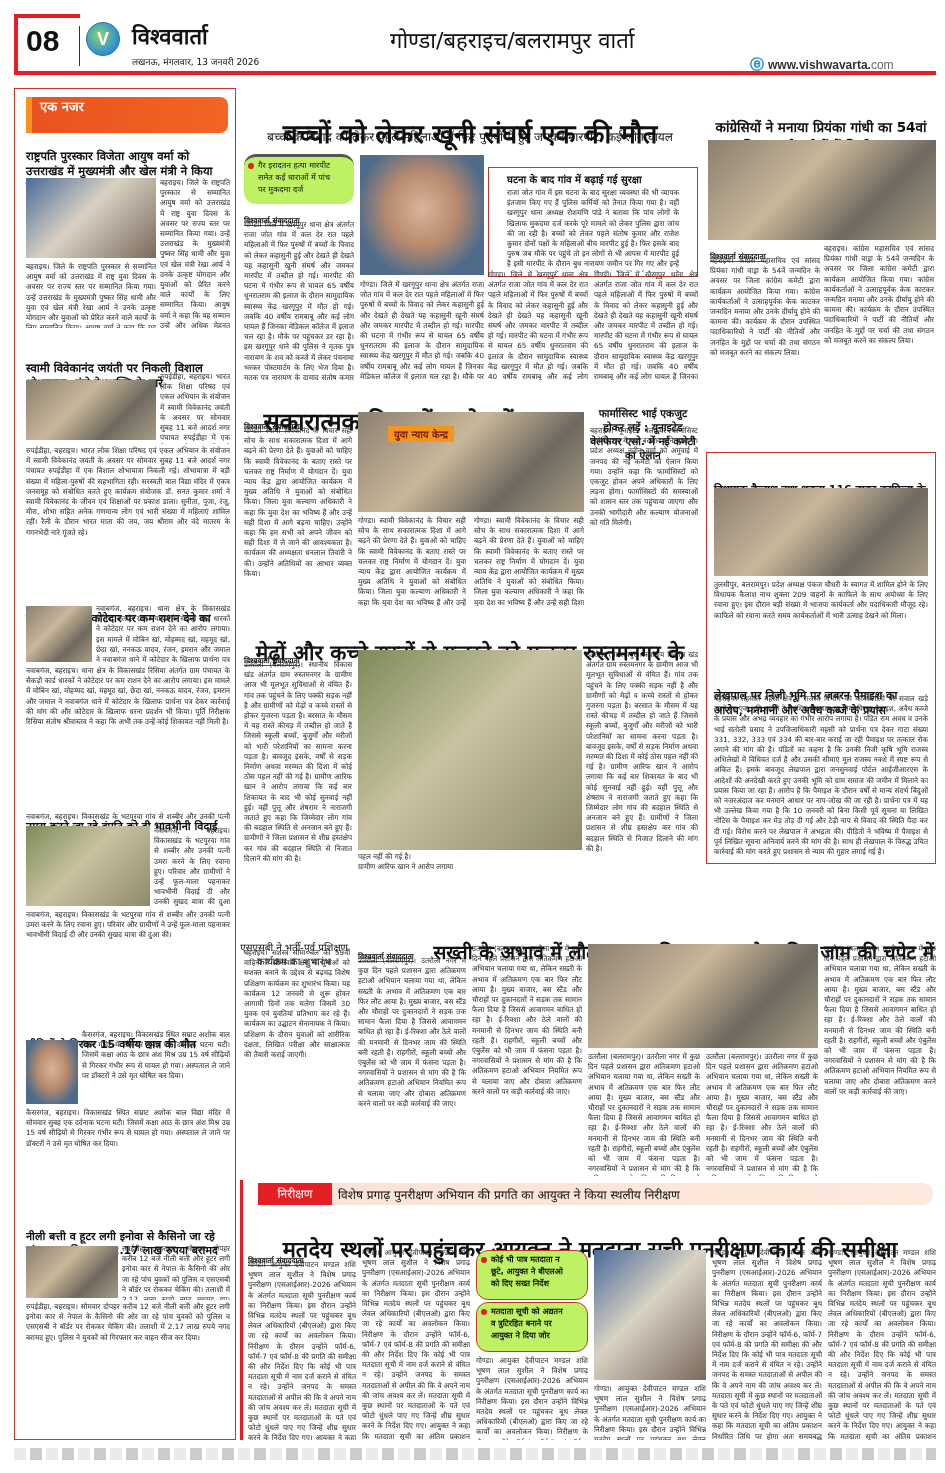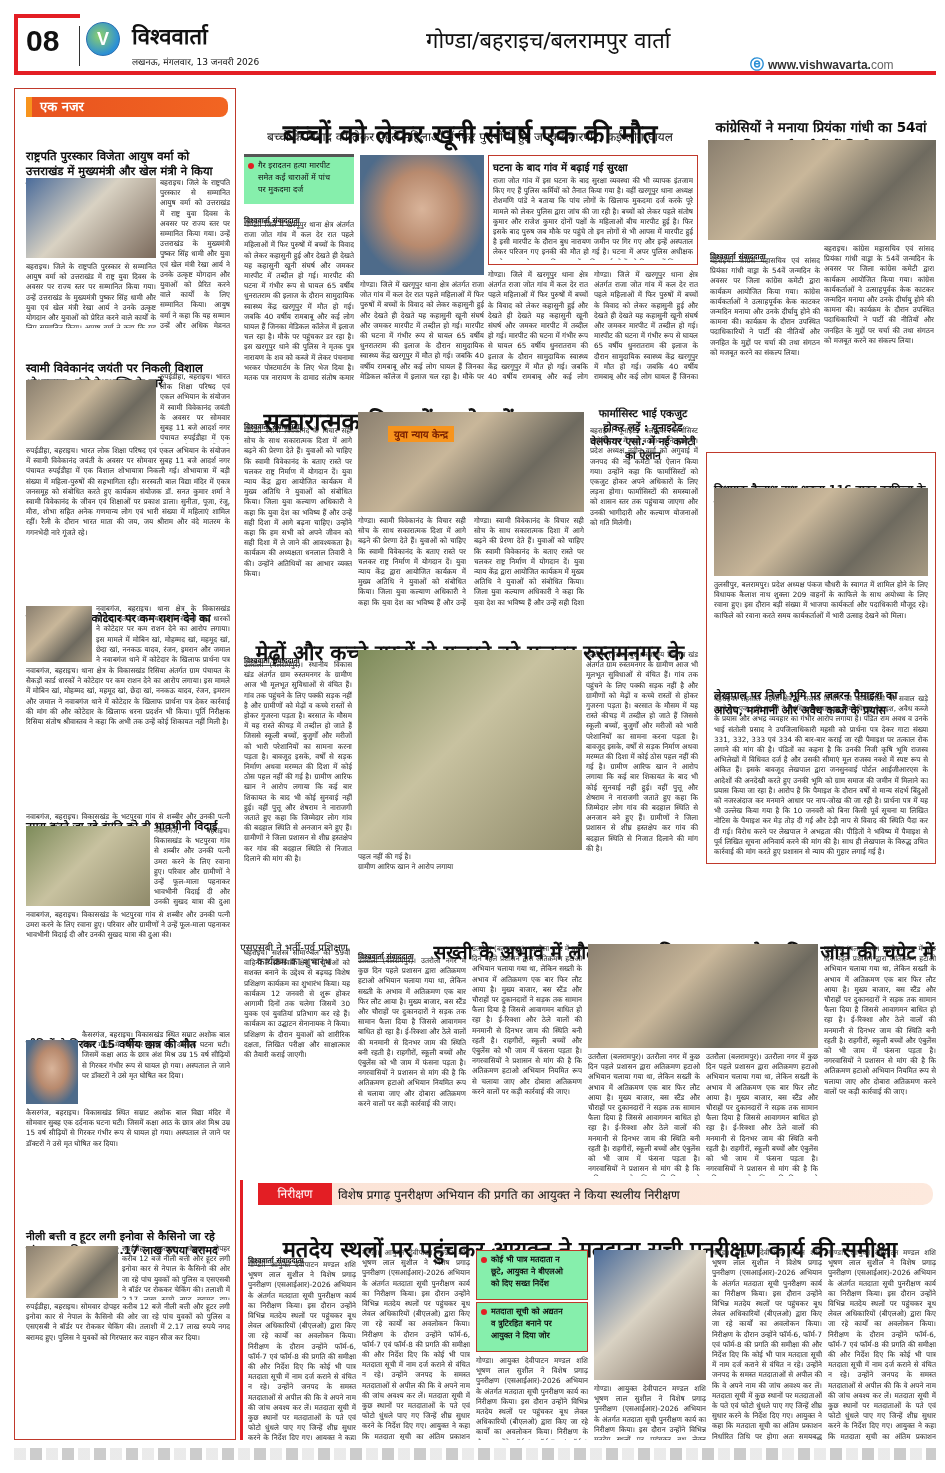--- a/index.html
+++ b/index.html
@@ -5,34 +5,34 @@
   * { box-sizing: border-box; margin: 0; padding: 0; }
   body { width: 945px; height: 1473px; background: #fff; font-family: "DejaVu Sans", sans-serif; color: #111; position: relative; overflow: hidden; }
   .abs { position: absolute; }
   .mast-redbox { left: 14px; top: 14px; width: 66px; height: 60px; border-left: 4px solid #e31e24; border-top: 4px solid #e31e24; }
   .mast-redline { left: 14px; top: 71px; width: 922px; height: 4px; background: #e31e24; }
   .page-no { left: 26px; top: 24px; font-size: 30px; font-weight: bold; font-family: "Liberation Sans", sans-serif; }
   .mast-sep { left: 79px; top: 26px; width: 1px; height: 40px; background: #333; }
   .logo { left: 86px; top: 22px; width: 34px; height: 34px; border-radius: 50%; background: radial-gradient(circle at 40% 40%, #8fd16a, #2b8fd6 70%); border: 1px solid #2a6fb0; display:flex; align-items:center; justify-content:center; font-weight:bold; color:#fff; font-size:18px; font-family: "Liberation Sans", sans-serif; }
   .brand { left: 132px; top: 20px; font-size: 22px; font-weight: bold; }
   .dateline { left: 132px; top: 55px; font-size: 9px; }
-  .section-title { left: 390px; top: 24px; font-size: 22px; margin-left: 36px; }
+  .section-title { left: 390px; top: 24px; font-size: 22px; }
   .website { left: 750px; top: 56px; font-size: 12px; font-weight: bold; color: #333; font-family: "Liberation Sans", sans-serif; }
   .website .e { color: #2b8fd6; font-size: 14px; margin-right: 4px; }
   .website .com { font-weight: normal; color: #666; }
   .frame { border: 1px solid #c0392b; }
   .col-text { font-size: 7.2px; line-height: 10.2px; color: #222; text-align: justify; overflow: hidden; }
   .photo { background: linear-gradient(135deg, #8a7f6f, #c9b79a 40%, #6e6a5f 70%, #a89b83); }
   .photo.green { background: linear-gradient(135deg, #7d8b5a, #c8c2a0 45%, #8f8a6a); }
   .photo.blue { background: linear-gradient(135deg, #4a6b9a, #d9d2c3 45%, #7b6a5c); }
   .photo.face { background: radial-gradient(ellipse at 50% 45%, #d9b49a 0%, #b88a6e 40%, #4e6b8a 75%); }
   h2 { font-weight: bold; color: #111; margin-top: 26px; }
-  .ek-najar { left: 26px; top: 97px; width: 202px; height: 20px; background: linear-gradient(90deg,#e8531f,#f26522); border-left: 6px solid #f7941d; border-radius: 0 8px 8px 0; color: #fff; font-weight: bold; font-size: 13px; padding-left: 8px; line-height: 20px; }
+  .ek-najar { left: 26px; top: 97px; width: 202px; height: 36px; background: linear-gradient(90deg,#e8531f,#f26522); border-left: 6px solid #f7941d; border-radius: 0 8px 8px 0; color: #fff; font-weight: bold; font-size: 13px; padding-left: 8px; line-height: 20px; }
   .byline { font-size: 7.5px; font-weight: bold; border-bottom: 1px solid #555; display: inline-block; }
-  .callout { background: #86efac; border-top: 3px solid #555; font-size: 8px; line-height: 12px; padding: 3px 21px 3px 14px; position: absolute; }
+  .callout { background: #bef264; border-top: 3px solid #555; font-size: 8px; line-height: 12px; padding: 3px 21px 3px 14px; position: absolute; border-radius: 12px; }
   .callout .dot { position: absolute; left: 4px; top: 6px; width: 6px; height: 6px; border-radius: 50%; background: #e31e24; }
   .niriks-bar { left: 258px; top: 1183px; width: 675px; height: 22px; background: linear-gradient(90deg,#fbe3d6,#fde9dd); border-radius: 0 10px 10px 0; }
   .niriks-tag { left: 258px; top: 1183px; width: 74px; height: 22px; background: #e31e24; color: #fff; font-size: 12px; text-align: center; line-height: 22px; }
   .niriks-text { left: 338px; top: 1186px; font-size: 12px; }
   .footer-bar { left: 14px; top: 1448px; width: 922px; height: 12px; background: repeating-linear-gradient(90deg,#ddd 0 12px,#fff 12px 16px,#aaa 16px 28px,#fff 28px 32px); opacity: .6; }
 </style>
 </head>
 <body>
 
 <div class="abs mast-redbox"></div>
@@ -84,21 +84,21 @@
 <h2 class="abs" style="left:240px;top:92px;width:460px;font-size:26px;line-height:32px;text-align:center;">बच्चों को लेकर खूनी संघर्ष एक की मौत</h2>
 <div class="abs" style="left:240px;top:128px;width:460px;font-size:12px;text-align:center;">बच्चों के विवाद को लेकर पहले महिलाओं में फिर पुरुषों में हुई जमकर मारपीट, कई लोग घायल</div>
 <div class="callout" style="left:244px;top:154px;width:110px;height:50px;">
   <span class="dot"></span>
   <span>गैर इरादतन हत्या मारपीट समेत कई धाराओं में पांच पर मुकदमा दर्ज</span>
 </div>
 <div class="abs photo face" style="left:360px;top:155px;width:124px;height:120px;"></div>
 <div class="abs" style="left:244px;top:208px;"><span class="byline">विश्ववार्ता संवाददाता</span></div>
 <div class="abs col-text" style="left:244px;top:220px;width:110px;height:160px;">गोण्डा। जिले में खरगूपुर थाना क्षेत्र अंतर्गत राजा जोत गांव में कल देर रात पहले महिलाओं में फिर पुरुषों में बच्चों के विवाद को लेकर कहासुनी हुई और देखते ही देखते यह कहासुनी खूनी संघर्ष और जमकर मारपीट में तब्दील हो गई। मारपीट की घटना में गंभीर रूप से घायल 65 वर्षीय धुनरातराम की इलाज के दौरान सामुदायिक स्वास्थ्य केंद्र खरगूपुर में मौत हो गई। जबकि 40 वर्षीय रामबाबू और कई लोग घायल हैं जिनका मेडिकल कॉलेज में इलाज चल रहा है। मौके पर पहुंचकर डर रहा है। इस खरगूपुर थाने की पुलिस ने मृतक पुत्र नारायण के शव को कब्जे में लेकर पंचनामा भरकर पोस्टमार्टम के लिए भेज दिया है। मृतक पुत्र नारायण के दामाद संतोष कुमार मिश्रा ने बताया कि पहले डेरा राजेश कुमार, संतोष कुमार, अनुजेश और राकेश कुमार, जयशंकर पर मुकदमा दर्ज कराया है। घटना के बाद गांव में मातम का माहौल है।</div>
 <div class="abs col-text" style="left:360px;top:280px;width:124px;height:100px;">गोण्डा। जिले में खरगूपुर थाना क्षेत्र अंतर्गत राजा जोत गांव में कल देर रात पहले महिलाओं में फिर पुरुषों में बच्चों के विवाद को लेकर कहासुनी हुई और देखते ही देखते यह कहासुनी खूनी संघर्ष और जमकर मारपीट में तब्दील हो गई। मारपीट की घटना में गंभीर रूप से घायल 65 वर्षीय धुनरातराम की इलाज के दौरान सामुदायिक स्वास्थ्य केंद्र खरगूपुर में मौत हो गई। जबकि 40 वर्षीय रामबाबू और कई लोग घायल हैं जिनका मेडिकल कॉलेज में इलाज चल रहा है। मौके पर पहुंचकर डर रहा है। इस खरगूपुर थाने की पुलिस ने मृतक पुत्र नारायण के शव को कब्जे में लेकर पंचनामा भरकर पोस्टमार्टम के लिए भेज दिया है। मृतक पुत्र नारायण के दामाद संतोष कुमार मिश्रा ने बताया कि पहले डेरा राजेश कुमार, संतोष कुमार, अनुजेश और राकेश कुमार, जयशंकर पर मुकदमा दर्ज कराया है। घटना के बाद गांव में मातम का माहौल है।</div>
-<div class="abs frame" style="left:488px;top:155px;width:210px;height:110px;padding:4px 4px;">
+<div class="abs frame" style="left:488px;top:167px;width:210px;height:110px;padding:4px 18px;">
   <div style="font-size:10px;font-weight:bold;margin-bottom:2px;">घटना के बाद गांव में बढ़ाई गई सुरक्षा</div>
   <div class="col-text" style="height:84px;">राजा जोत गांव में इस घटना के बाद सुरक्षा व्यवस्था की भी व्यापक इंतजाम किए गए हैं पुलिस कर्मियों को तैनात किया गया है। वहीं खरगूपुर थाना अध्यक्ष रोशमणि पांडे ने बताया कि पांच लोगों के खिलाफ मुकदमा दर्ज करके पूरे मामले को लेकर पुलिस द्वारा जांच की जा रही है। बच्चों को लेकर पहले संतोष कुमार और राजेश कुमार दोनों पक्षों के महिलाओं बीच मारपीट हुई है। फिर इसके बाद पुरुष जब मौके पर पहुंचे तो इन लोगों से भी आपस में मारपीट हुई है इसी मारपीट के दौरान बुध नारायण जमीन पर गिर गए और इन्हें अस्पताल लेकर परिजन गए इनकी की मौत हो गई है। घटना में अपर पुलिस अधीक्षक मनोज रावत ने बताया कि घटना में शामिल कई लोगों को हिरासत में लिया गया है जिनसे पूछताछ की जा रही है।</div>
 </div>
 <div class="abs col-text" style="left:488px;top:270px;width:100px;height:110px;">गोण्डा। जिले में खरगूपुर थाना क्षेत्र अंतर्गत राजा जोत गांव में कल देर रात पहले महिलाओं में फिर पुरुषों में बच्चों के विवाद को लेकर कहासुनी हुई और देखते ही देखते यह कहासुनी खूनी संघर्ष और जमकर मारपीट में तब्दील हो गई। मारपीट की घटना में गंभीर रूप से घायल 65 वर्षीय धुनरातराम की इलाज के दौरान सामुदायिक स्वास्थ्य केंद्र खरगूपुर में मौत हो गई। जबकि 40 वर्षीय रामबाबू और कई लोग घायल हैं जिनका मेडिकल कॉलेज में इलाज चल रहा है। मौके पर पहुंचकर डर रहा है। इस खरगूपुर थाने की पुलिस ने मृतक पुत्र नारायण के शव को कब्जे में लेकर पंचनामा भरकर पोस्टमार्टम के लिए भेज दिया है। मृतक पुत्र नारायण के दामाद संतोष कुमार मिश्रा ने बताया कि पहले डेरा राजेश कुमार, संतोष कुमार, अनुजेश और राकेश कुमार, जयशंकर पर मुकदमा दर्ज कराया है। घटना के बाद गांव में मातम का माहौल है।</div>
 <div class="abs col-text" style="left:594px;top:270px;width:104px;height:110px;">गोण्डा। जिले में खरगूपुर थाना क्षेत्र अंतर्गत राजा जोत गांव में कल देर रात पहले महिलाओं में फिर पुरुषों में बच्चों के विवाद को लेकर कहासुनी हुई और देखते ही देखते यह कहासुनी खूनी संघर्ष और जमकर मारपीट में तब्दील हो गई। मारपीट की घटना में गंभीर रूप से घायल 65 वर्षीय धुनरातराम की इलाज के दौरान सामुदायिक स्वास्थ्य केंद्र खरगूपुर में मौत हो गई। जबकि 40 वर्षीय रामबाबू और कई लोग घायल हैं जिनका मेडिकल कॉलेज में इलाज चल रहा है। मौके पर पहुंचकर डर रहा है। इस खरगूपुर थाने की पुलिस ने मृतक पुत्र नारायण के शव को कब्जे में लेकर पंचनामा भरकर पोस्टमार्टम के लिए भेज दिया है। मृतक पुत्र नारायण के दामाद संतोष कुमार मिश्रा ने बताया कि पहले डेरा राजेश कुमार, संतोष कुमार, अनुजेश और राकेश कुमार, जयशंकर पर मुकदमा दर्ज कराया है। घटना के बाद गांव में मातम का माहौल है।</div>
 
 <h2 class="abs" style="left:240px;top:380px;width:340px;font-size:24px;line-height:32px;text-align:center;">सकारात्मक दिशा में आगे बढ़ें युवा</h2>
 <div class="abs" style="left:244px;top:414px;"><span class="byline">विश्ववार्ता संवाददाता</span></div>
 <div class="abs col-text" style="left:244px;top:426px;width:108px;height:180px;">गोण्डा। स्वामी विवेकानंद के विचार सही सोच के साथ सकारात्मक दिशा में आगे बढ़ने की प्रेरणा देते हैं। युवाओं को चाहिए कि स्वामी विवेकानंद के बताए रास्ते पर चलकर राष्ट्र निर्माण में योगदान दें। युवा न्याय केंद्र द्वारा आयोजित कार्यक्रम में मुख्य अतिथि ने युवाओं को संबोधित किया। जिला युवा कल्याण अधिकारी ने कहा कि युवा देश का भविष्य हैं और उन्हें सही दिशा में आगे बढ़ना चाहिए। उन्होंने कहा कि हम सभी को अपने जीवन को सही दिशा में ले जाने की आवश्यकता है। कार्यक्रम की अध्यक्षता धनलाल तिवारी ने की। उन्होंने अतिथियों का आभार व्यक्त किया।</div>
 <div class="abs photo" style="left:358px;top:412px;width:226px;height:100px;">

